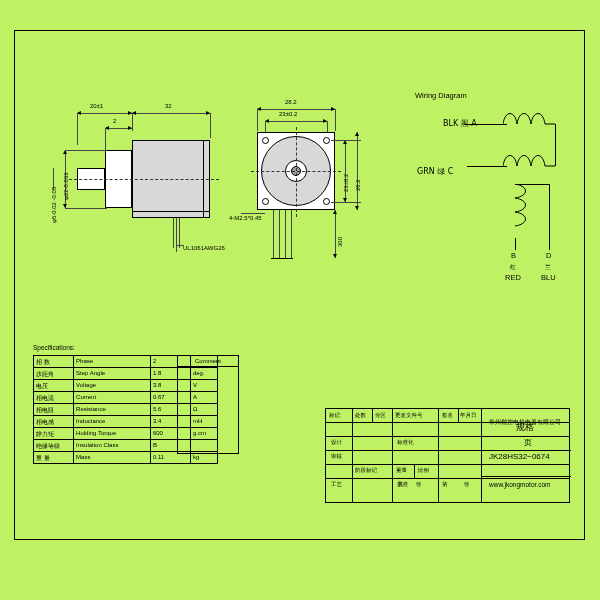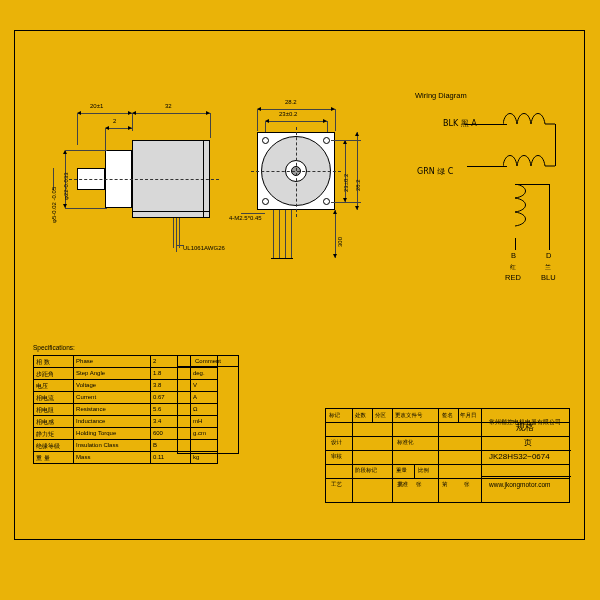--- a/index.html
+++ b/index.html
@@ -11,21 +11,21 @@
     width: 600px;
     height: 600px;
     font-family: "Liberation Sans", sans-serif;
     color: #000000;
     overflow: hidden;
   }
   #sheet {
     position: relative;
     width: 600px;
     height: 600px;
-    background: #eab308;
+    background: #bef264;
   }
   .frame {
     position: absolute;
     left: 14px;
     top: 30px;
     width: 571px;
     height: 510px;
     border: 1px solid #000000;
     box-sizing: border-box;
   }

